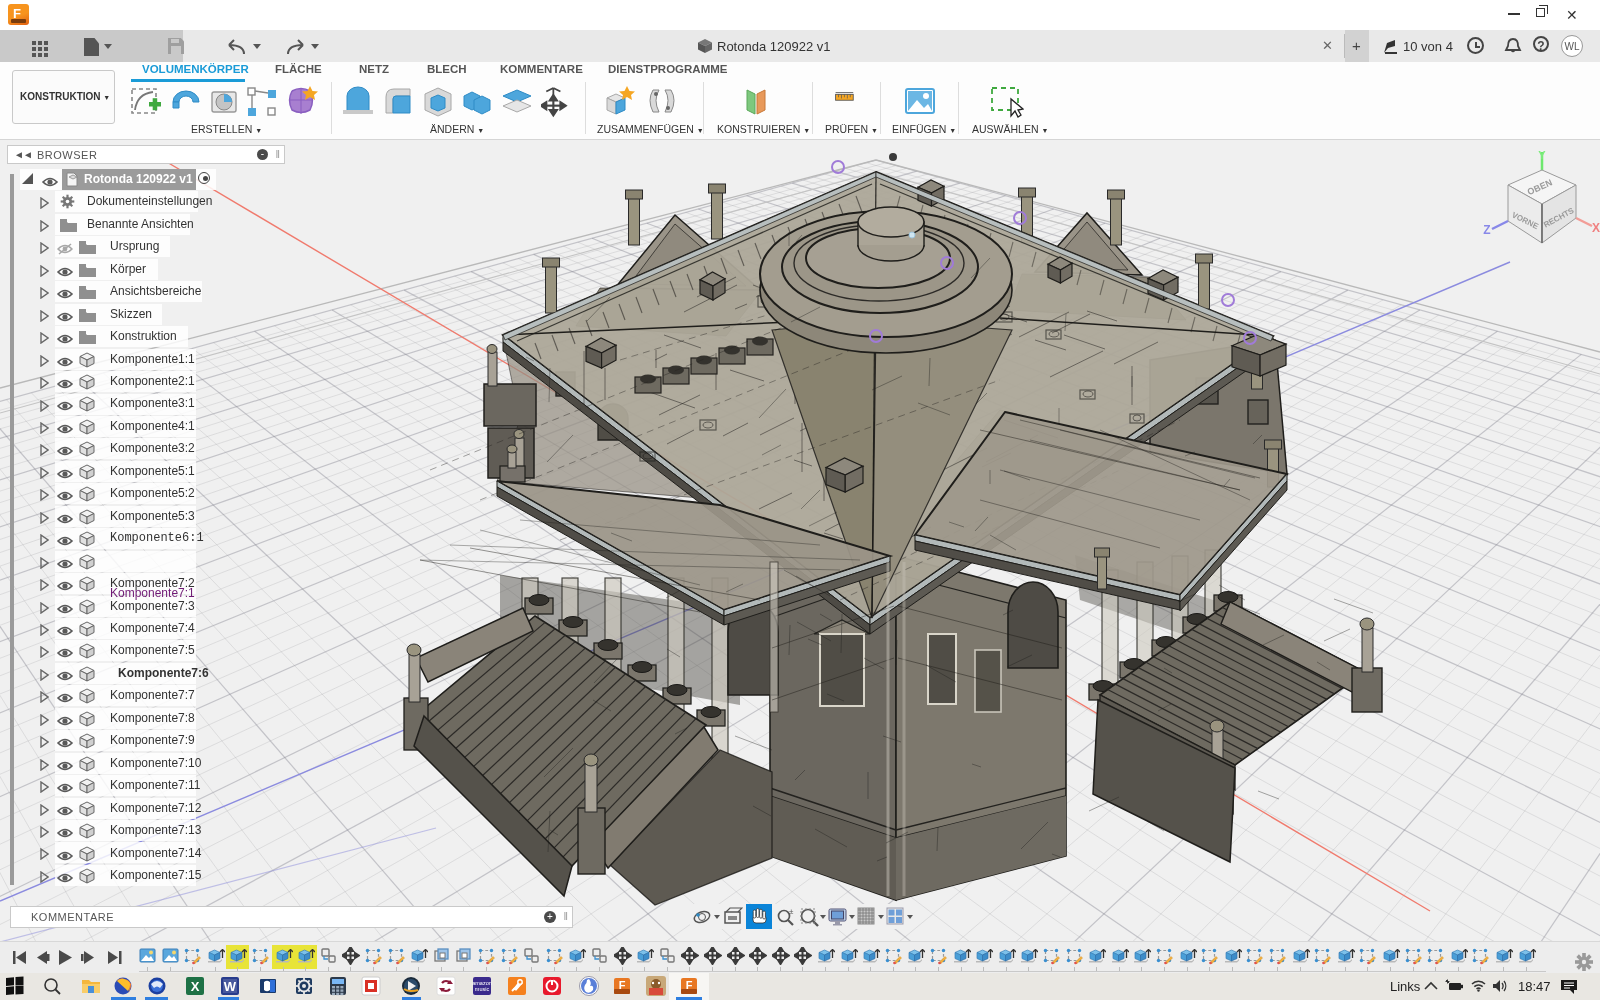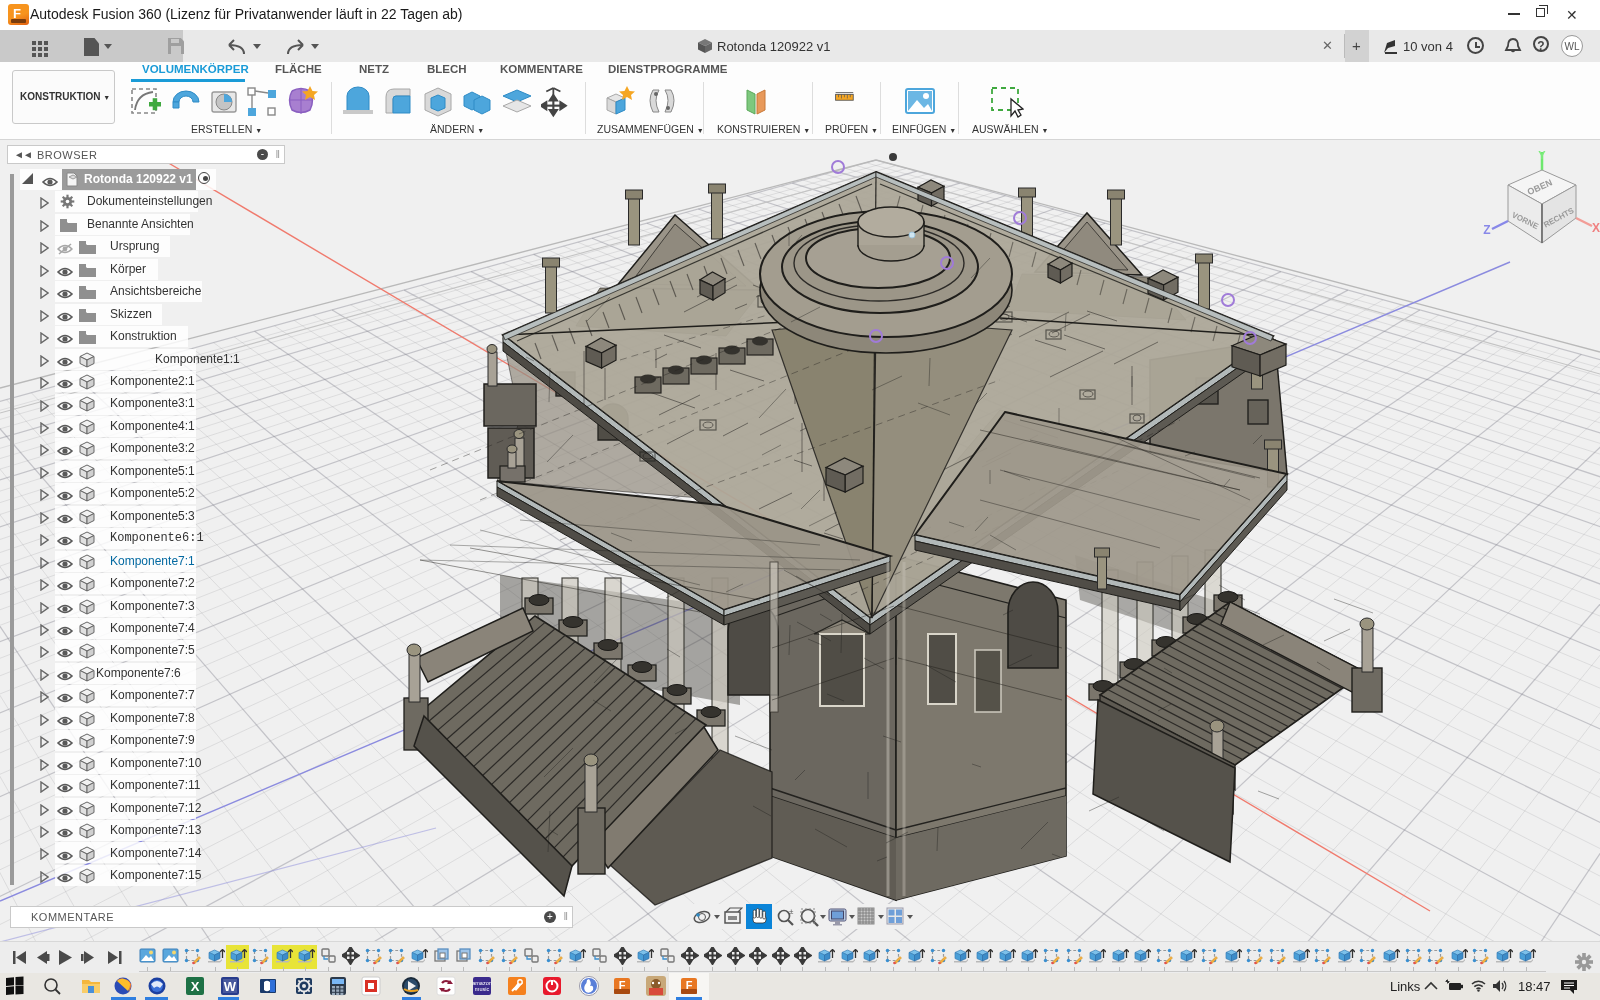--- a/index.html
+++ b/index.html
@@ -1,18 +1,17 @@
 <!DOCTYPE html>
 <html><head><meta charset="utf-8"><style>*{margin:0;padding:0;box-sizing:border-box;}body{width:1600px;height:1000px;overflow:hidden;font-family:"Liberation Sans",sans-serif;position:relative;background:#fff;}.abs{position:absolute;}</style></head><body>
 <div class="abs" style="left:0;top:0;width:1600px;height:30px;background:#fff;">
     <div class="abs" style="left:8px;top:4px;width:21px;height:21px;background:linear-gradient(160deg,#f7941e 55%,#e05e10);border-radius:3px;">
       <div class="abs" style="left:5px;top:2px;color:#fff;font-weight:bold;font-size:13px;">F</div>
       <div class="abs" style="left:3px;bottom:2px;width:15px;height:4px;background:#7a3c0c;border-radius:1px;"></div>
     </div>
-    <div class="abs" style="left:30px;top:6px;font-size:14px;color:#1a1a1a;">Autodesk Fusion 360 (Lizenz für Privatanwender läuft in 22 Tagen ab)</div>
     <div class="abs" style="left:1508px;top:13px;width:12px;height:1.5px;background:#333;"></div>
     <div class="abs" style="left:1536px;top:8px;width:9px;height:9px;border:1.2px solid #333;"></div>
     <div class="abs" style="left:1539px;top:5px;width:9px;height:9px;border:1.2px solid #333;border-bottom:none;border-left:none;"></div>
     <div class="abs" style="left:1566px;top:7px;font-size:14px;color:#333;">✕</div>
   </div>
 <div class="abs" style="left:0;top:30px;width:1600px;height:32px;background:#e9e9e9;">
     <div class="abs" style="left:0;top:0;width:183px;height:32px;background:#c9c9c9;"></div>
     <div class="abs" style="left:28px;top:7px;width:20px;height:20px;">
       <div class="abs" style="left:4px;top:4px;width:4px;height:4px;background:#555;"></div>
       <div class="abs" style="left:10px;top:4px;width:4px;height:4px;background:#555;"></div>
@@ -1054,21 +1053,21 @@
     </svg></div>
 <div style="position:absolute;left:57px;top:354px;z-index:31;"><svg width="16" height="12" viewBox="0 0 16 12">
       <path d="M1,6 Q8,-1 15,6 Q8,13 1,6 Z" fill="none" stroke="#5a5a5a" stroke-width="1.6"></path>
       <circle cx="8" cy="6" r="2.6" fill="#5a5a5a"></circle>
     </svg></div>
 <div style="position:absolute;left:79px;top:352px;z-index:31;"><svg width="16" height="16" viewBox="0 0 16 16">
       <polygon points="8,1 15,4.5 8,8 1,4.5" fill="#f2f2f2" stroke="#666" stroke-width="1"></polygon>
       <polygon points="1,4.5 8,8 8,15 1,11.5" fill="#e0e0e0" stroke="#666" stroke-width="1"></polygon>
       <polygon points="8,8 15,4.5 15,11.5 8,15" fill="#d0d0d0" stroke="#666" stroke-width="1"></polygon>
     </svg></div>
-<div style="position:absolute;left:110px;top:352px;z-index:31;font-size:12px;color:#333;margin-left:45px;">Komponente1:1</div>
+<div style="position:absolute;left:110px;top:352px;z-index:31;font-size:12px;color:#333;">Komponente1:1</div>
 <div style="position:absolute;left:55px;top:371px;height:21px;width:141px;background:rgba(255,255,255,0.82);z-index:30;"></div>
 <div style="position:absolute;left:40px;top:375px;z-index:31;"><svg width="9" height="12" viewBox="0 0 9 12">
       <polygon points="1,1 8,6 1,11" fill="none" stroke="#666" stroke-width="1.4"></polygon>
     </svg></div>
 <div style="position:absolute;left:57px;top:376px;z-index:31;"><svg width="16" height="12" viewBox="0 0 16 12">
       <path d="M1,6 Q8,-1 15,6 Q8,13 1,6 Z" fill="none" stroke="#5a5a5a" stroke-width="1.6"></path>
       <circle cx="8" cy="6" r="2.6" fill="#5a5a5a"></circle>
     </svg></div>
 <div style="position:absolute;left:79px;top:374px;z-index:31;"><svg width="16" height="16" viewBox="0 0 16 16">
       <polygon points="8,1 15,4.5 8,8 1,4.5" fill="#f2f2f2" stroke="#666" stroke-width="1"></polygon>
@@ -1180,21 +1179,21 @@
     </svg></div>
 <div style="position:absolute;left:57px;top:556px;z-index:31;"><svg width="16" height="12" viewBox="0 0 16 12">
       <path d="M1,6 Q8,-1 15,6 Q8,13 1,6 Z" fill="none" stroke="#5a5a5a" stroke-width="1.6"></path>
       <circle cx="8" cy="6" r="2.6" fill="#5a5a5a"></circle>
     </svg></div>
 <div style="position:absolute;left:79px;top:554px;z-index:31;"><svg width="16" height="16" viewBox="0 0 16 16">
       <polygon points="8,1 15,4.5 8,8 1,4.5" fill="#f2f2f2" stroke="#666" stroke-width="1"></polygon>
       <polygon points="1,4.5 8,8 8,15 1,11.5" fill="#e0e0e0" stroke="#666" stroke-width="1"></polygon>
       <polygon points="8,8 15,4.5 15,11.5 8,15" fill="#d0d0d0" stroke="#666" stroke-width="1"></polygon>
     </svg></div>
-<div style="position:absolute;left:110px;top:554px;z-index:31;font-size:12px;color:#0369a1;">Komponente7:1</div>
+<div style="position:absolute;left:110px;top:586px;z-index:31;font-size:12px;color:#701a75;">Komponente7:1</div>
 <div style="position:absolute;left:55px;top:573px;height:21px;width:141px;background:rgba(255,255,255,0.82);z-index:30;"></div>
 <div style="position:absolute;left:40px;top:577px;z-index:31;"><svg width="9" height="12" viewBox="0 0 9 12">
       <polygon points="1,1 8,6 1,11" fill="none" stroke="#666" stroke-width="1.4"></polygon>
     </svg></div>
 <div style="position:absolute;left:57px;top:578px;z-index:31;"><svg width="16" height="12" viewBox="0 0 16 12">
       <path d="M1,6 Q8,-1 15,6 Q8,13 1,6 Z" fill="none" stroke="#5a5a5a" stroke-width="1.6"></path>
       <circle cx="8" cy="6" r="2.6" fill="#5a5a5a"></circle>
     </svg></div>
 <div style="position:absolute;left:79px;top:576px;z-index:31;"><svg width="16" height="16" viewBox="0 0 16 16">
       <polygon points="8,1 15,4.5 8,8 1,4.5" fill="#f2f2f2" stroke="#666" stroke-width="1"></polygon>
@@ -1250,21 +1249,21 @@
     </svg></div>
 <div style="position:absolute;left:57px;top:668px;z-index:31;"><svg width="16" height="12" viewBox="0 0 16 12">
       <path d="M1,6 Q8,-1 15,6 Q8,13 1,6 Z" fill="none" stroke="#5a5a5a" stroke-width="1.6"></path>
       <circle cx="8" cy="6" r="2.6" fill="#5a5a5a"></circle>
     </svg></div>
 <div style="position:absolute;left:79px;top:666px;z-index:31;"><svg width="16" height="16" viewBox="0 0 16 16">
       <polygon points="8,1 15,4.5 8,8 1,4.5" fill="#f2f2f2" stroke="#666" stroke-width="1"></polygon>
       <polygon points="1,4.5 8,8 8,15 1,11.5" fill="#e0e0e0" stroke="#666" stroke-width="1"></polygon>
       <polygon points="8,8 15,4.5 15,11.5 8,15" fill="#d0d0d0" stroke="#666" stroke-width="1"></polygon>
     </svg></div>
-<div style="position:absolute;left:96px;top:666px;z-index:31;font-size:12px;color:#333;">Komponente7:6</div>
+<div style="position:absolute;left:118px;top:666px;z-index:31;font-size:12px;color:#333;font-weight:bold;">Komponente7:6</div>
 <div style="position:absolute;left:55px;top:685px;height:21px;width:141px;background:rgba(255,255,255,0.82);z-index:30;"></div>
 <div style="position:absolute;left:40px;top:689px;z-index:31;"><svg width="9" height="12" viewBox="0 0 9 12">
       <polygon points="1,1 8,6 1,11" fill="none" stroke="#666" stroke-width="1.4"></polygon>
     </svg></div>
 <div style="position:absolute;left:57px;top:690px;z-index:31;"><svg width="16" height="12" viewBox="0 0 16 12">
       <path d="M1,6 Q8,-1 15,6 Q8,13 1,6 Z" fill="none" stroke="#5a5a5a" stroke-width="1.6"></path>
       <circle cx="8" cy="6" r="2.6" fill="#5a5a5a"></circle>
     </svg></div>
 <div style="position:absolute;left:79px;top:688px;z-index:31;"><svg width="16" height="16" viewBox="0 0 16 16">
       <polygon points="8,1 15,4.5 8,8 1,4.5" fill="#f2f2f2" stroke="#666" stroke-width="1"></polygon>

